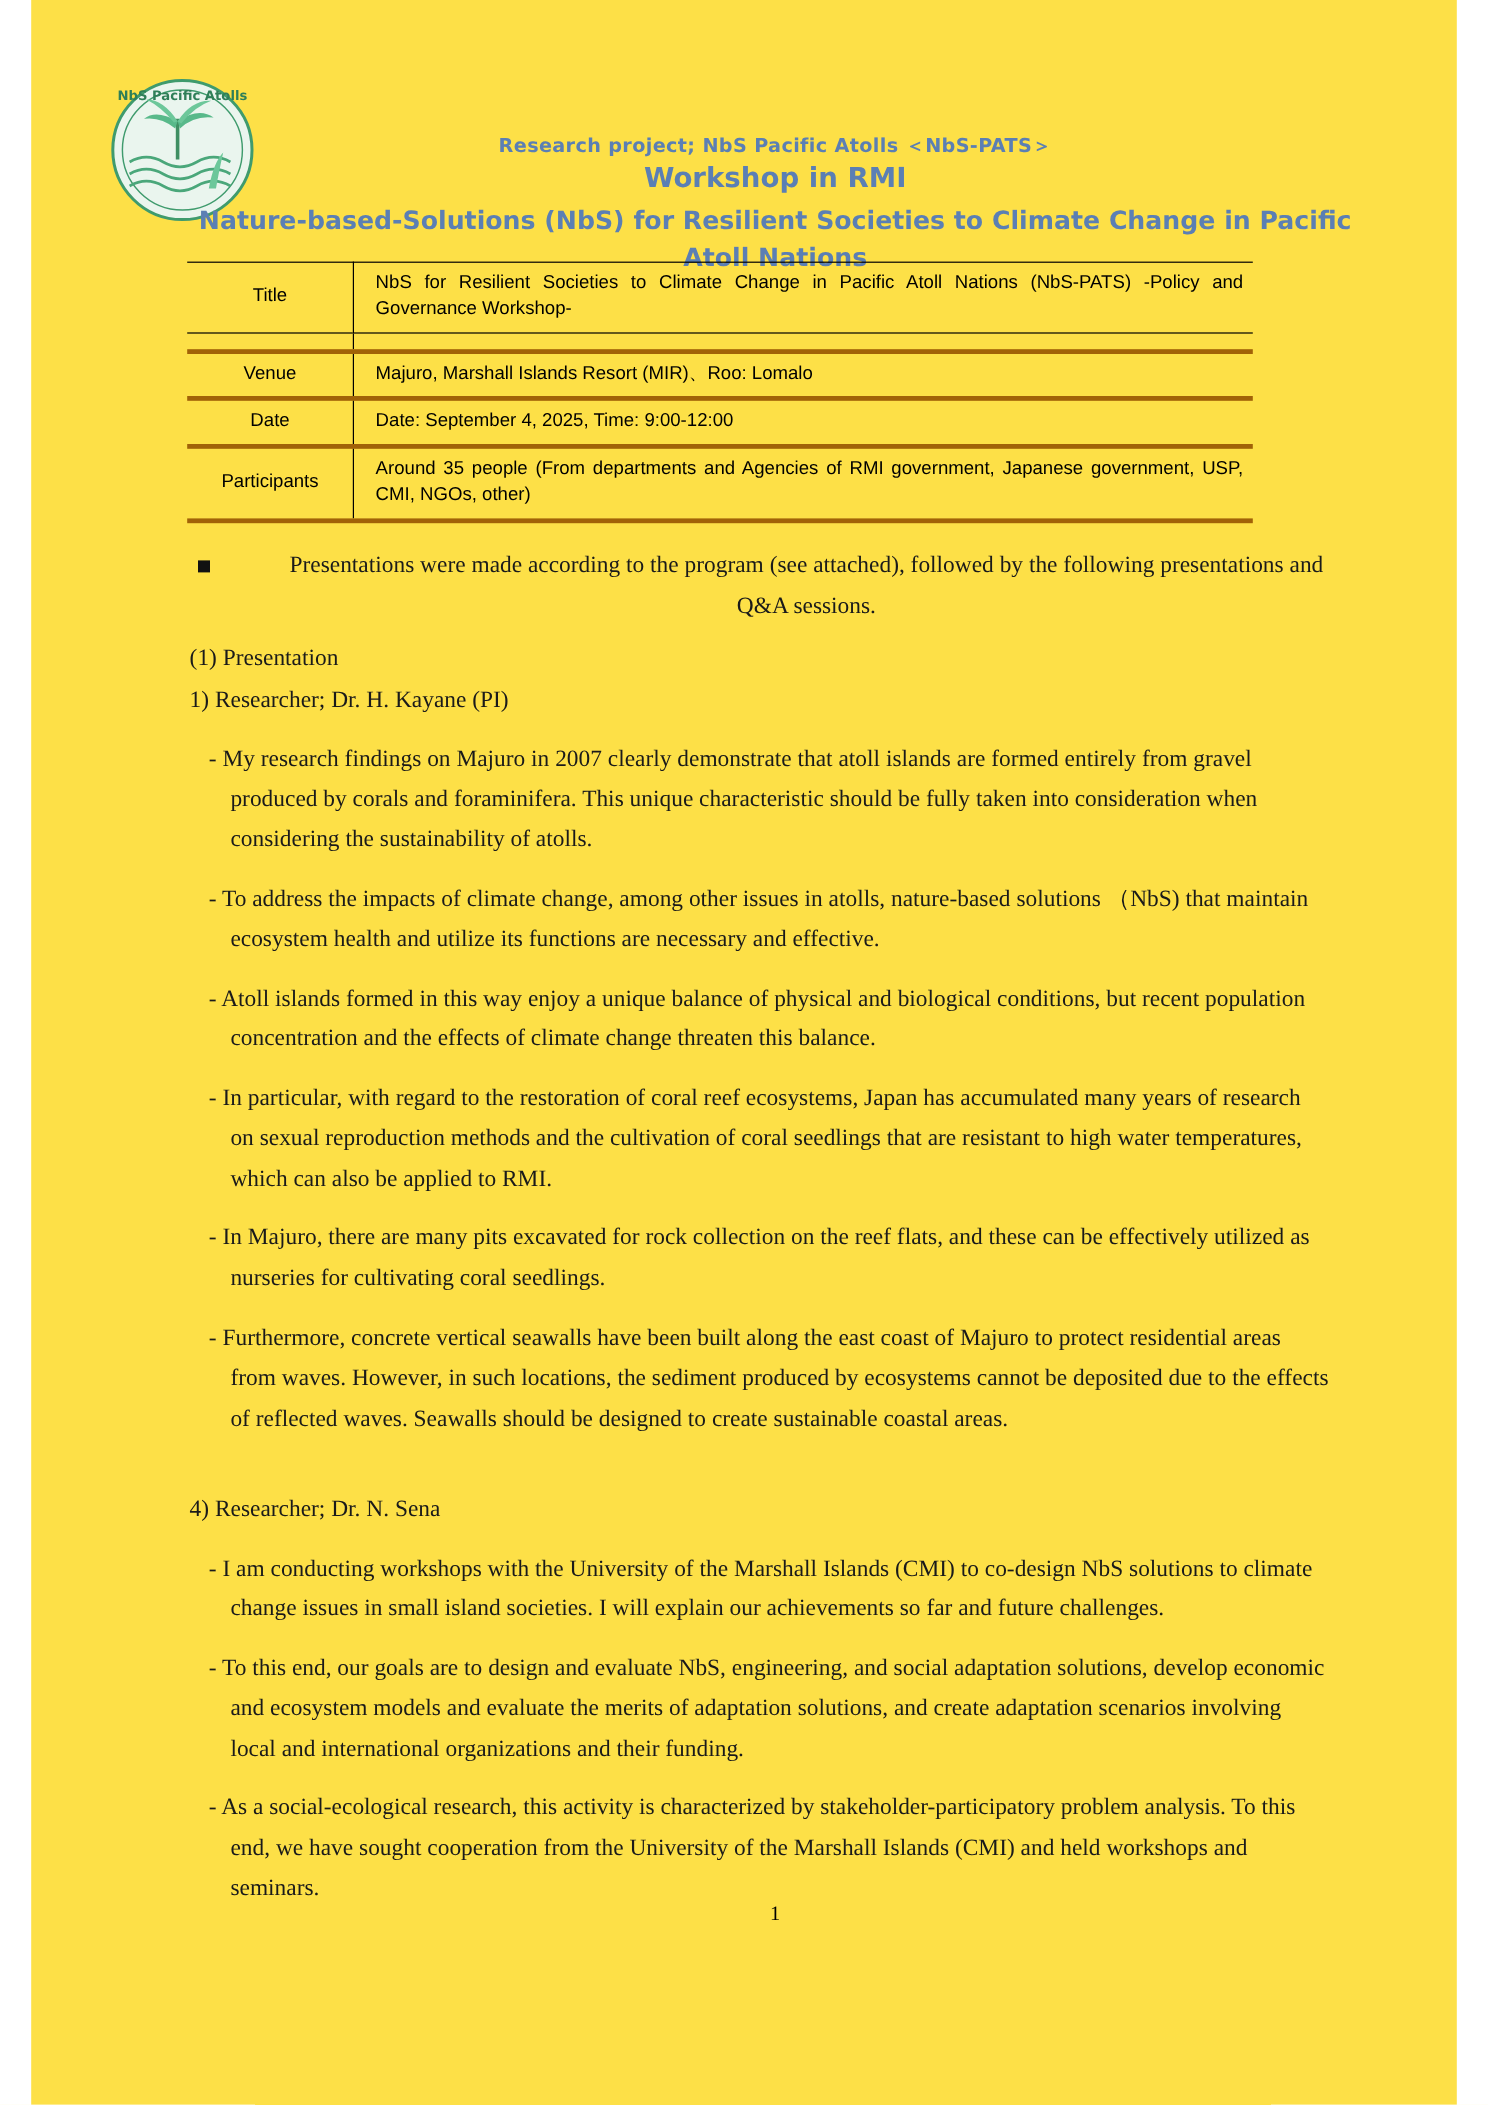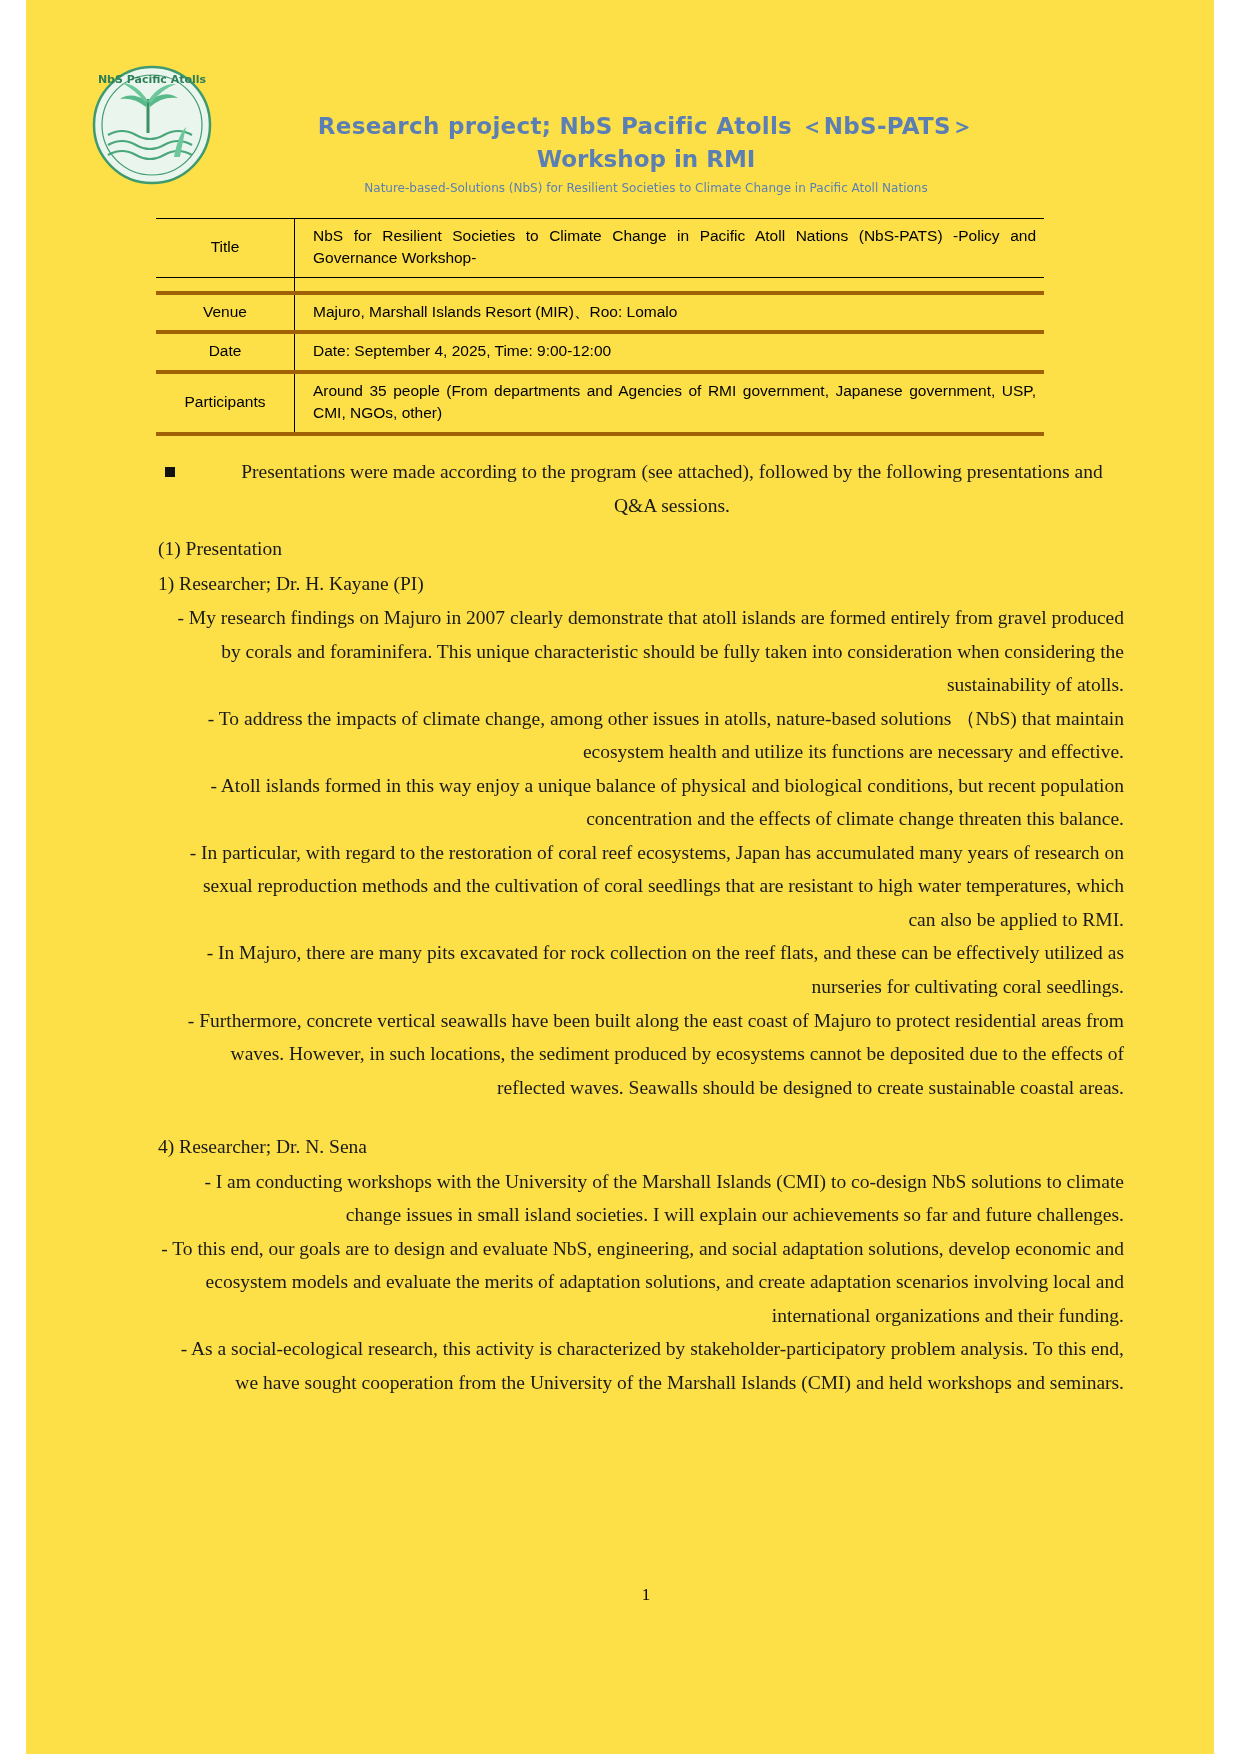--- a/index.html
+++ b/index.html
@@ -38,33 +38,33 @@
   .title-block {
     position: absolute;
     left: 110px;
     top: 55px;
     width: 1020px;
     text-align: center;
     font-family: "DejaVu Sans", sans-serif;
     color: #5b7fb4;
   }
   .title-line1 {
-    font-size: 23px;
+    font-size: 16px;
     font-weight: bold;
     letter-spacing: 0.3px;
     line-height: 1.45;
   }
   .title-line2 {
     font-size: 23px;
     font-weight: bold;
     line-height: 1.45;
   }
   .title-line3 {
-    font-size: 12px;
-    font-weight: normal;
+    font-size: 21px;
+    font-weight: bold;
     line-height: 1.5;
     margin-top: 2px;
   }
 
   
   .info-table {
     position: absolute;
     left: 130px;
     top: 218px;
     width: 888px;
@@ -120,23 +120,22 @@
     width: 10px;
     height: 10px;
     background: #111;
   }
   .plain {
     margin: 0 0 1px 0;
   }
   .dash-item {
     position: relative;
     padding-left: 18px;
-    margin: 0;
+    margin: 16px;
     text-indent: -18px;
-    text-align: right;
   }
   .para-gap { height: 26px; }
 
   
   .page-number {
     position: absolute;
     left: 0;
     top: 1585px;
     width: 1240px;
     text-align: center;

